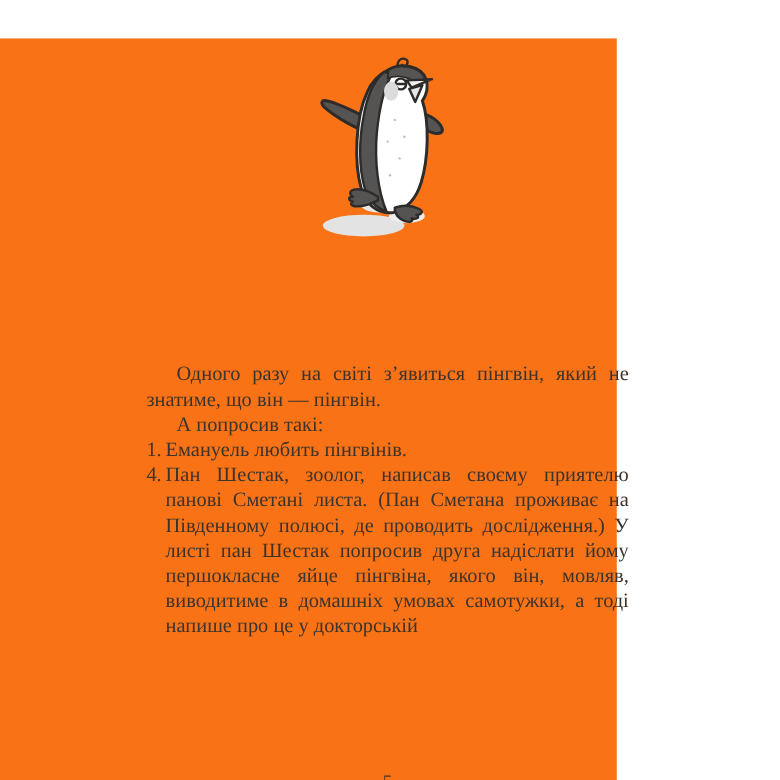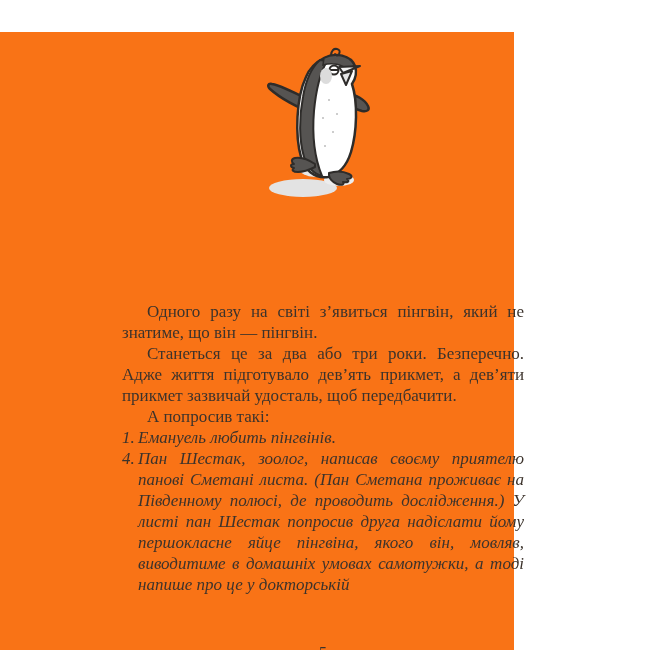--- a/index.html
+++ b/index.html
@@ -42,21 +42,20 @@
   .signs-list {
     margin: 0;
     padding: 0;
     list-style: none;
   }
   .signs-list li {
     margin: 0;
     padding-left: 16px;
     text-indent: -16px;
     text-align: justify;
-    font-style: italic;
   }
   .signs-list .num {
     display: inline-block;
     width: 16px;
     text-indent: 0;
   }
   .page-number {
     position: absolute;
     left: 122px;
     top: 610px;
@@ -110,21 +109,20 @@
       <path d="M62,124 C56,120 48,117 42,118 C38,119 38,122 41,124 C37,124 37,127 41,128
                C38,130 40,132 45,132 C52,132 58,129 62,127 Z" fill="#565452" stroke="#2e2c2a" stroke-width="2" stroke-linejoin="round"></path>
 
       <path d="M76,133 C82,131 90,131 96,134 C100,136 99,139 94,139 C97,141 95,143 90,142
                C92,144 89,146 84,144 C79,142 76,138 76,135 Z" fill="#565452" stroke="#2e2c2a" stroke-width="2" stroke-linejoin="round"></path>
     </svg>
   </div>
 
   <div class="text-block">
     <p class="para">Одного разу на світі з’явиться пінгвін, який не знатиме, що він — пінгвін.</p>
-    <p class="para">Станеться це за два або три роки. Безперечно. Адже життя підготувало дев’ять прикмет, а дев’яти прикмет зазвичай удосталь, щоб передбачити.</p>
     <p class="para">А попросив такі:</p>
     <ol class="signs-list">
       <li><span class="num">1.</span><span>Емануель любить пінгвінів.</span></li>
       <li><span class="num">4.</span><span>Пан Шестак, зоолог, написав своєму приятелю панові Сметані листа. (Пан Сметана проживає на Південному полюсі, де проводить дослідження.) У листі пан Шестак попросив друга надіслати йому першокласне яйце пінгвіна, якого він, мовляв, виводитиме в домашніх умовах самотужки, а тоді напише про це у докторській</span></li>
     </ol>
   </div>
 
   <div class="page-number">5</div>
 
 </div>

